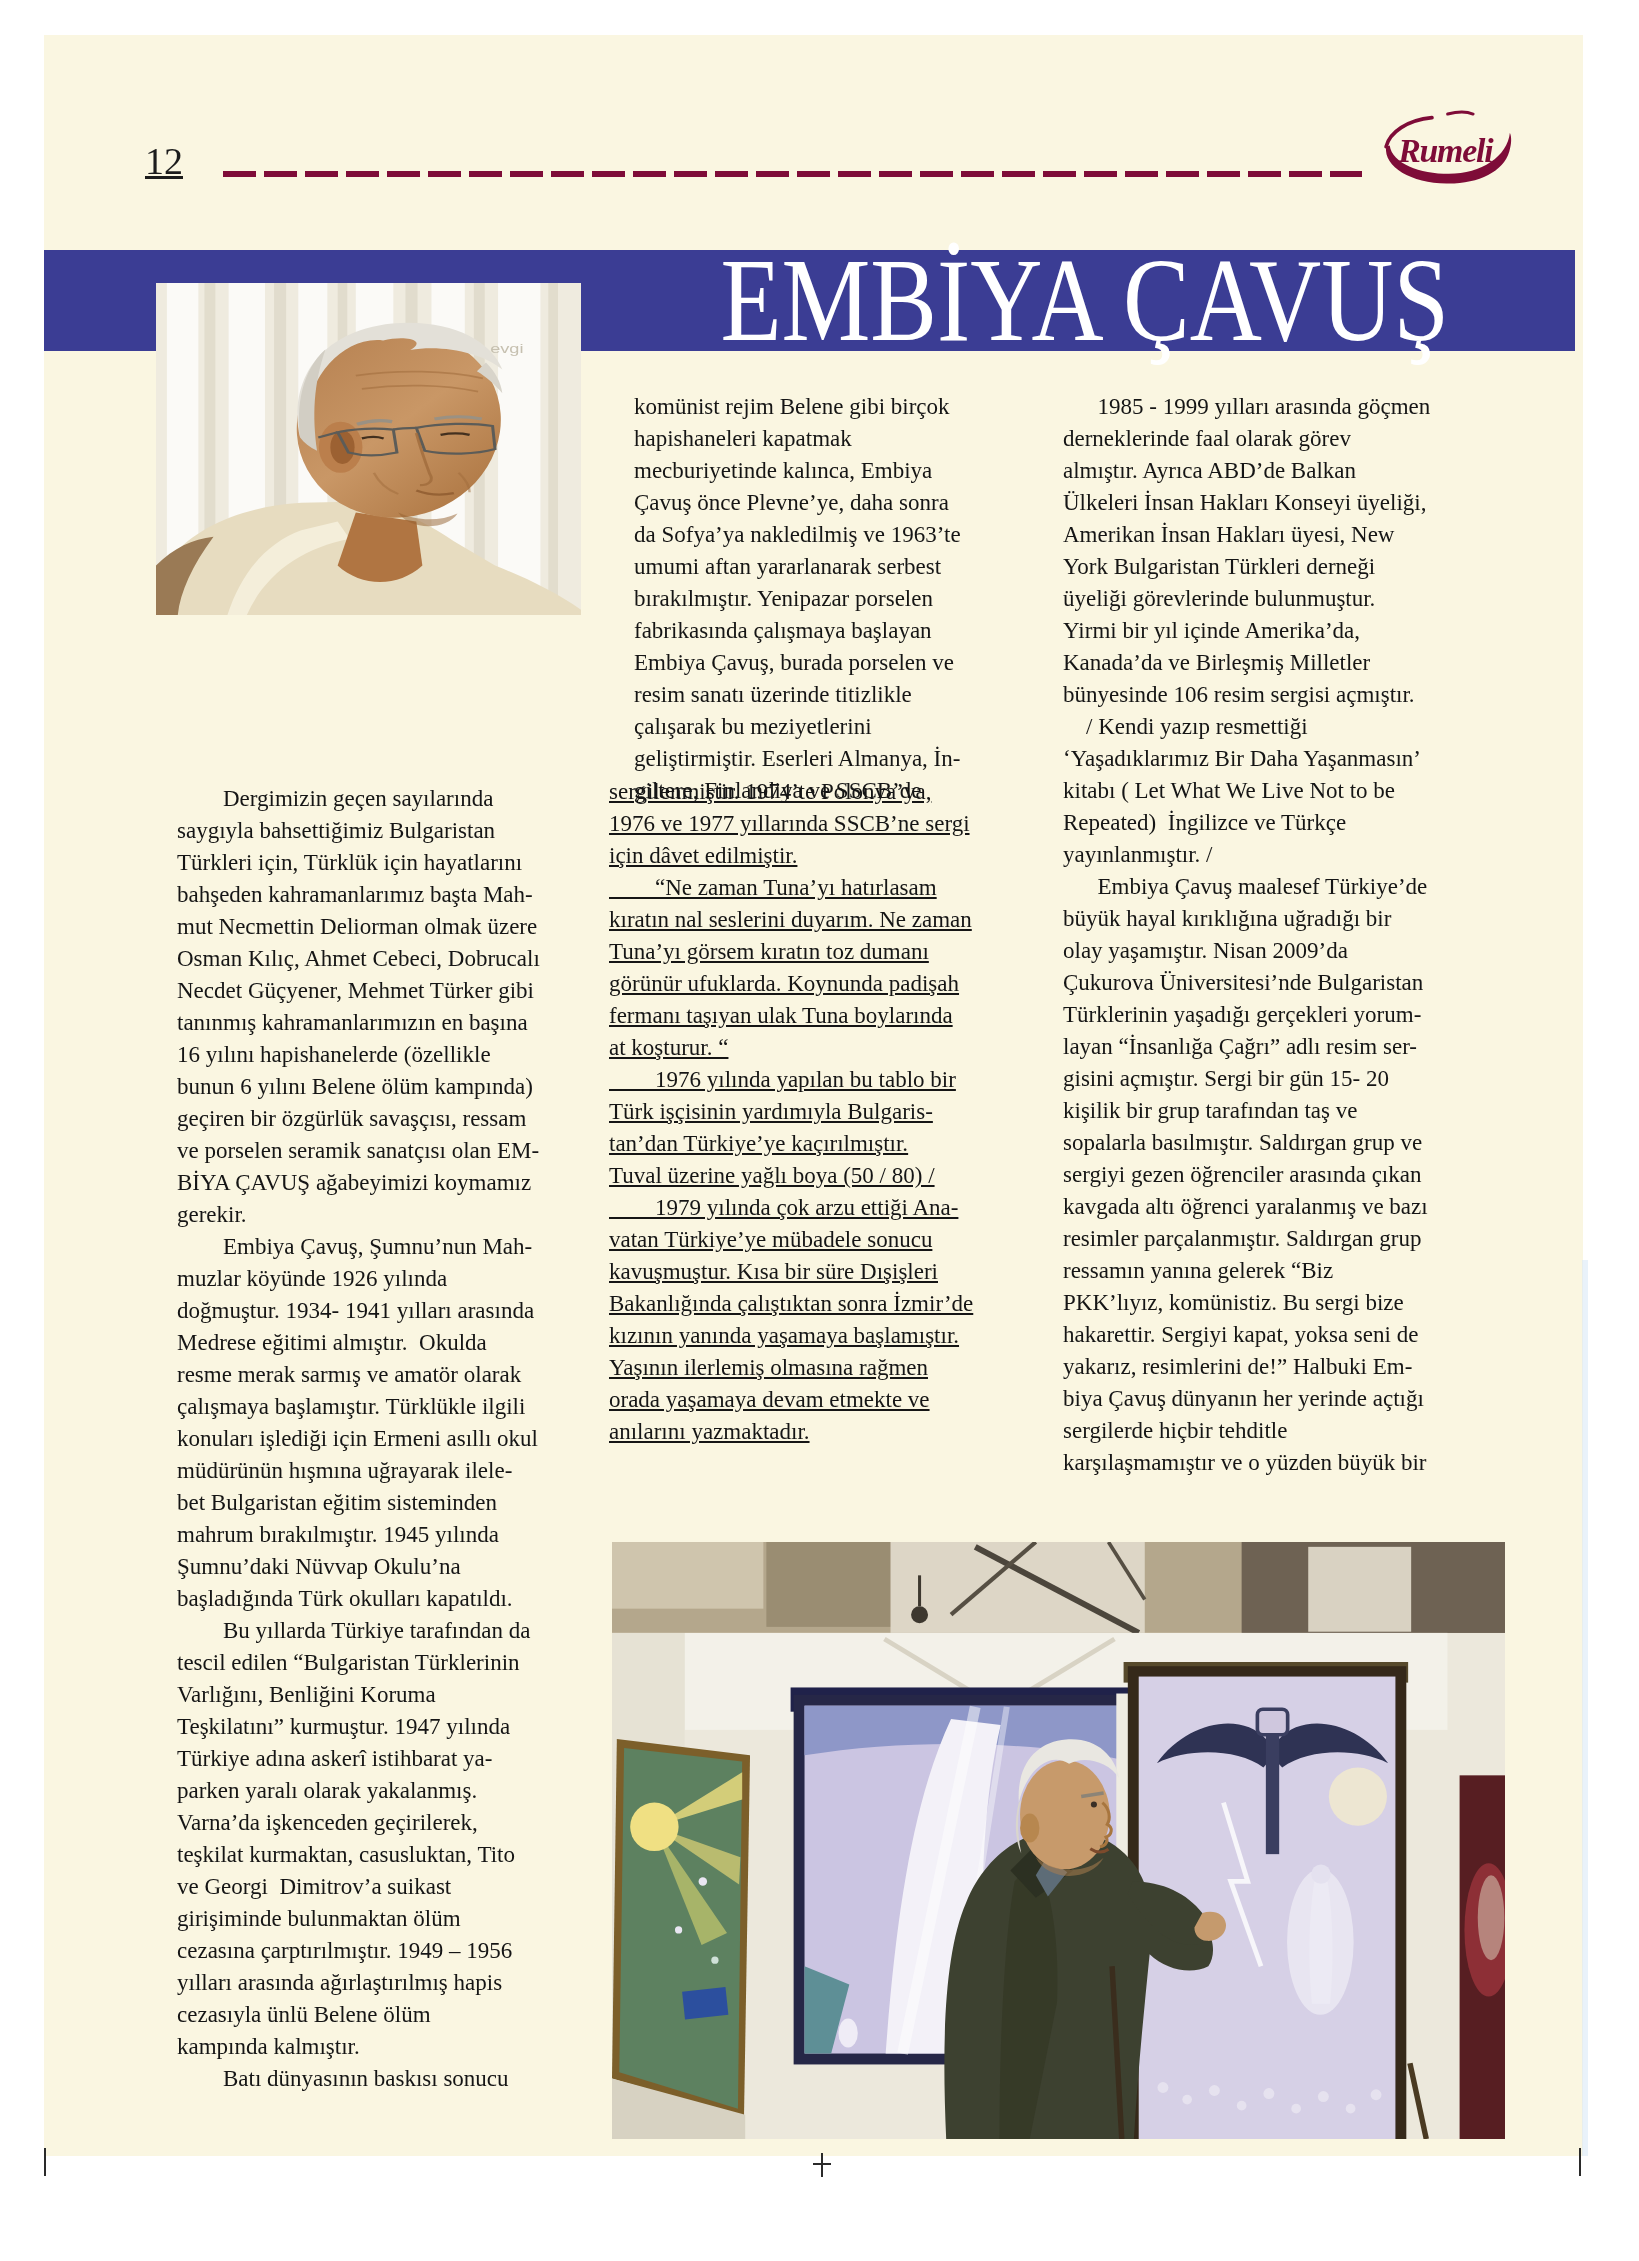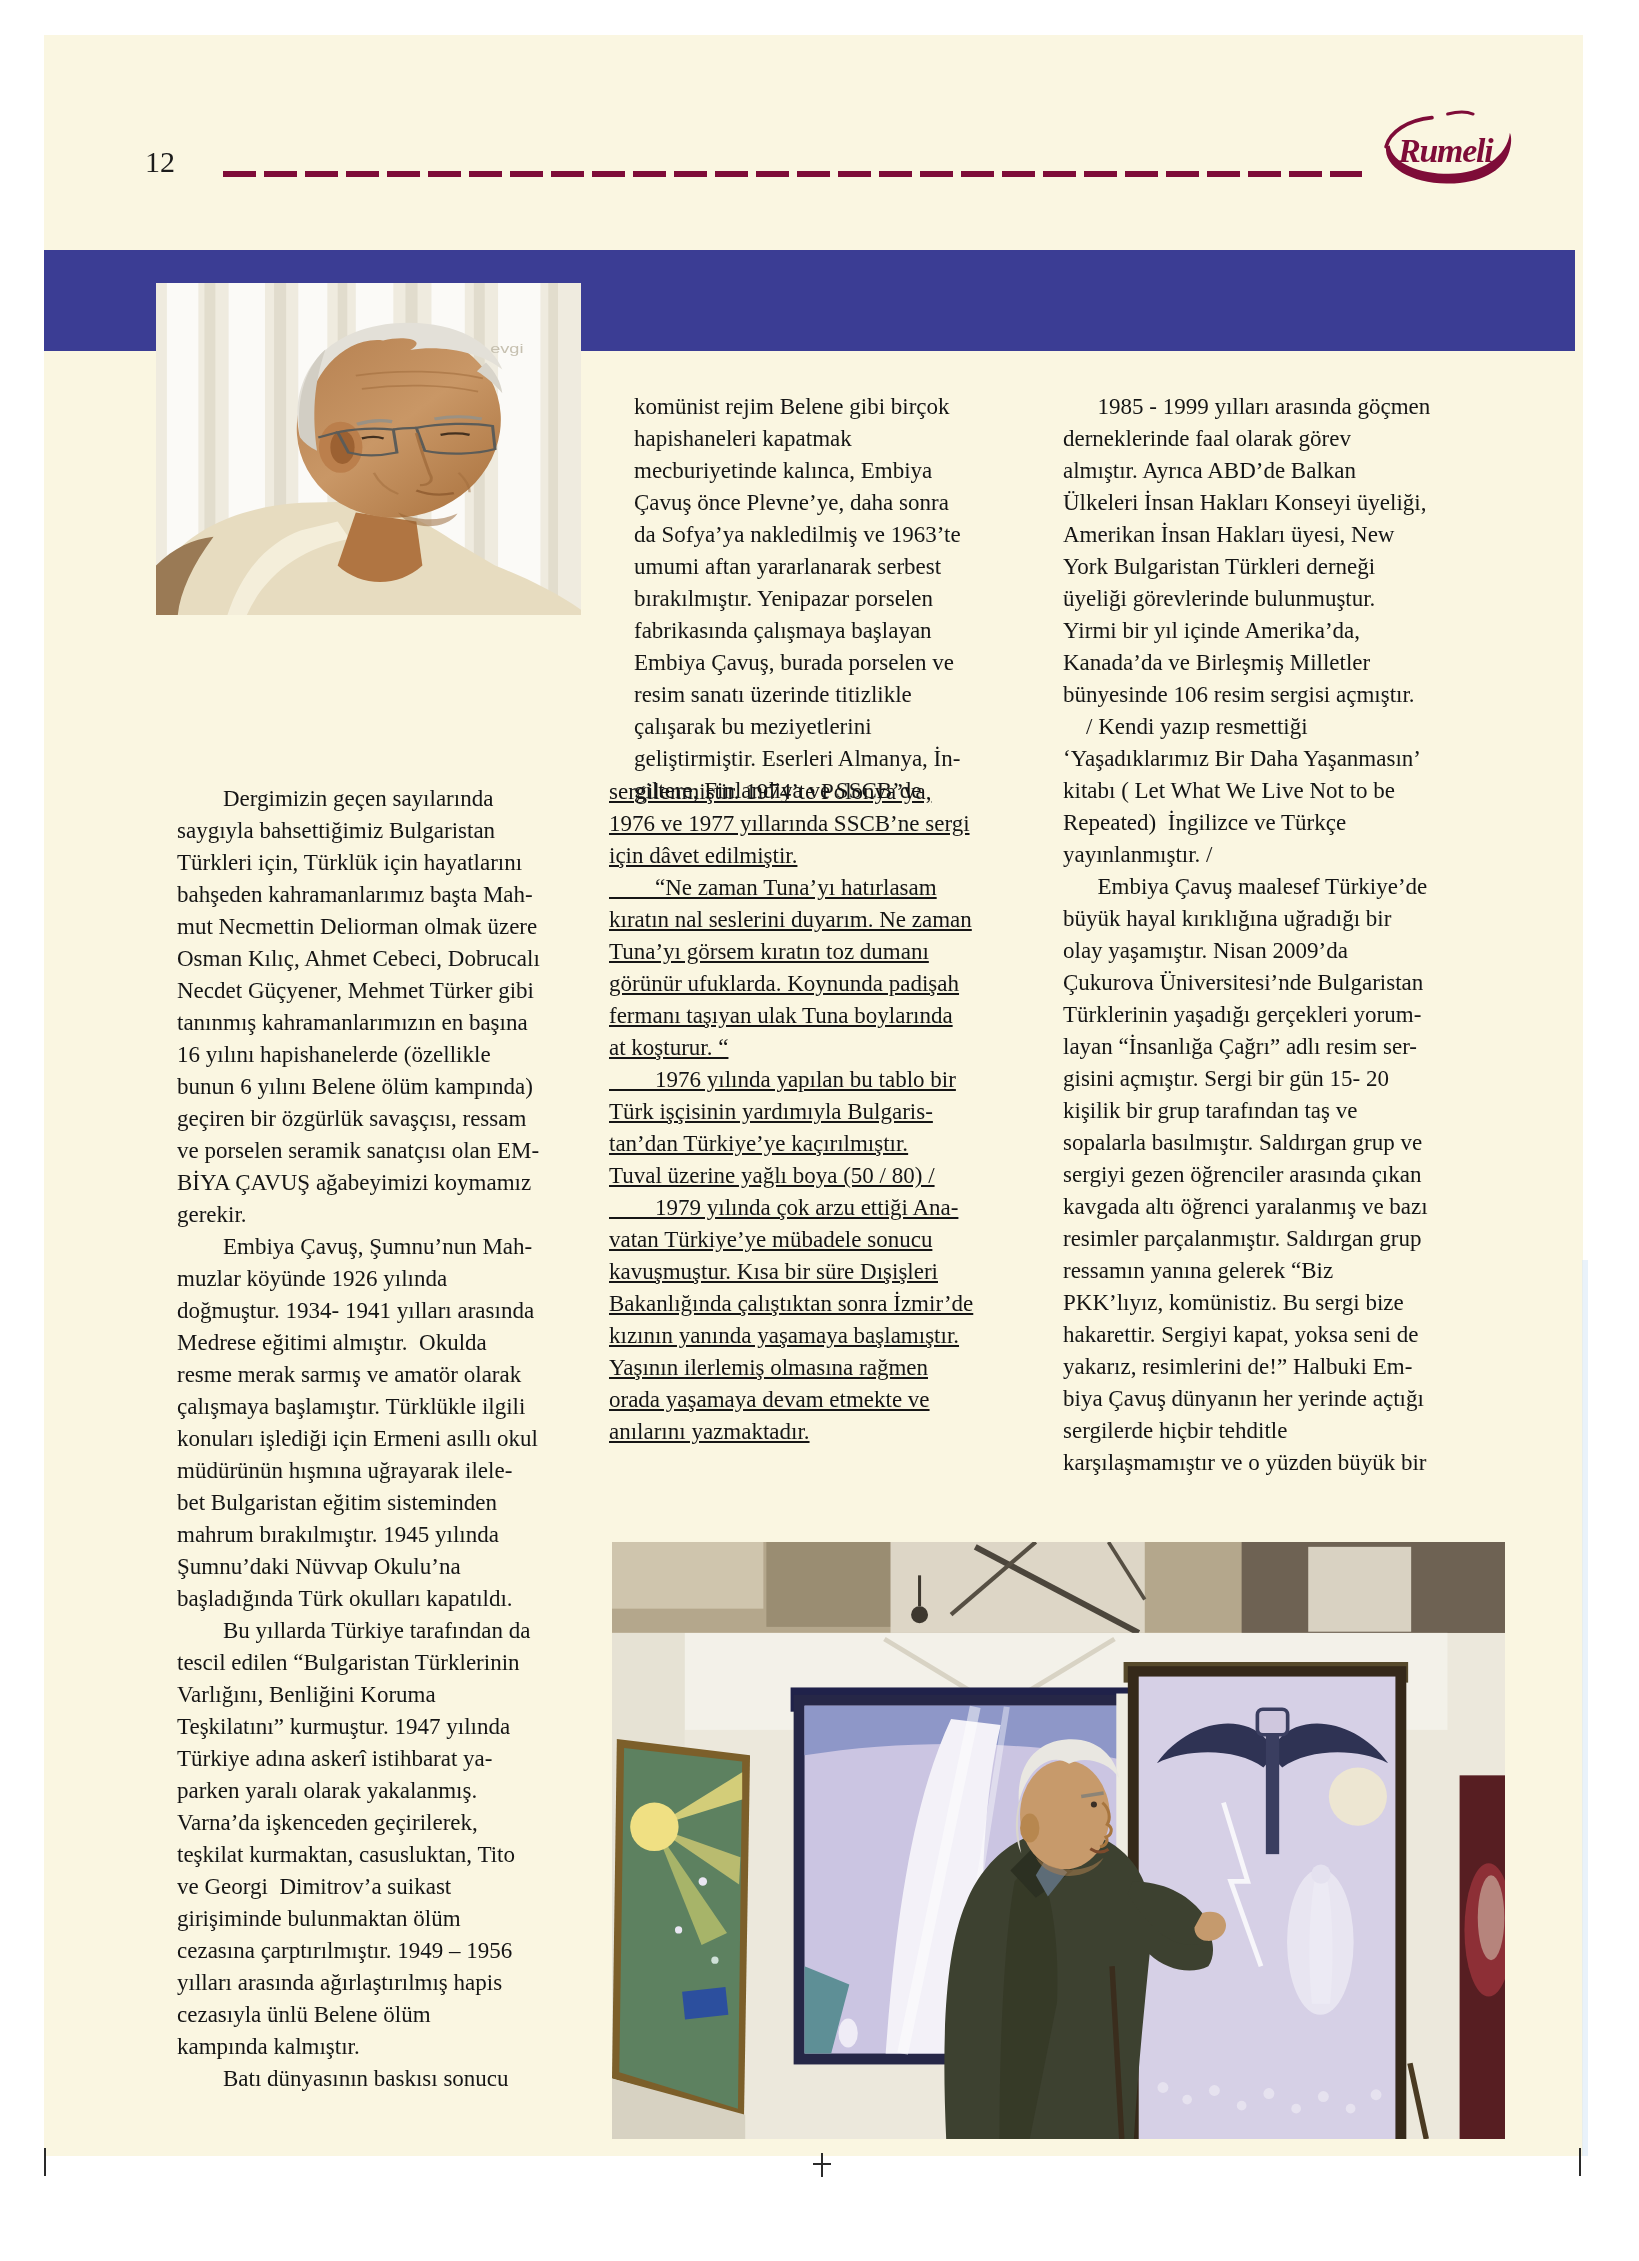--- a/index.html
+++ b/index.html
@@ -1,20 +1,20 @@
 <!DOCTYPE html>
 <html style="font-size:9.7px"><head>
 <meta charset="utf-8">
 <style>
   html,body{margin:0;padding:0;background:#ffffff;}
   #canvas{position:relative;width:1639px;height:2261px;background:#ffffff;overflow:hidden;
           font-family:"Liberation Serif", serif;color:#151515;}
   .paper{position:absolute;left:44px;top:35px;width:1539px;height:2121px;background:#faf6e1;}
   .page-edge-tint{position:absolute;left:1582px;top:1260px;width:6px;height:896px;background:#dbeaf6;opacity:.6;}
-  .pageno{position:absolute;left:145px;top:145px;font-size:30px;line-height:33px;color:#1c1c1c;}
+  .pageno{position:absolute;left:145px;top:145px;font-size:38px;line-height:33px;color:#1c1c1c;text-decoration:underline;}
   .rule{position:absolute;left:223px;top:171px;width:1139px;height:5.5px;
         background:repeating-linear-gradient(90deg,#7e0c38 0 33px,rgba(0,0,0,0) 33px 41px);}
   .logo{position:absolute;left:1374px;top:109px;width:151px;height:88px;}
   .band{position:absolute;left:44px;top:250px;width:1531px;height:101px;background:#3b3d94;}
   .title-wrap{position:absolute;left:597px;top:250px;width:975px;height:101px;
               display:flex;align-items:center;justify-content:center;overflow:visible;}
   .title{color:#ffffff;font-size:119px;line-height:97px;white-space:nowrap;
          transform:scaleX(.84);transform-origin:center;letter-spacing:0;}
   .portrait{position:absolute;left:156px;top:283px;width:425px;height:332px;}
   .exhibit{position:absolute;left:612px;top:1542px;width:893px;height:597px;}
@@ -42,20 +42,23 @@
       <g>
         <path d="M96,14 C55,18 26,38 20,62" fill="none" stroke="#7e0c38" stroke-width="6" stroke-linecap="round"></path>
         <path d="M20,62 C16,96 62,122 120,123 C172,124 214,104 224,70 C228,57 228,46 225,39 C221,78 178,107 124,107 C76,107 30,90 26,60 Z" fill="#7e0c38"></path>
         <path d="M122,8 C138,4 154,4 164,8" fill="none" stroke="#7e0c38" stroke-width="5" stroke-linecap="round"></path>
       </g>
       <text x="40" y="88" font-family="Liberation Serif, serif" font-style="italic" font-weight="bold" font-size="56" fill="#7e0c38" letter-spacing="-2">Rumeli</text>
     </svg>
   </div>
 
   <div class="band"></div>
+  <div class="title-wrap">
+    <span class="title">EMBİYA ÇAVUŞ</span>
+  </div>
 
   <div class="portrait">
     <svg viewBox="0 0 702 752" preserveAspectRatio="none">
       <defs>
         <linearGradient id="skin" x1="0" y1="0" x2="1" y2="1">
           <stop offset="0" stop-color="#b58050"></stop>
           <stop offset=".5" stop-color="#c99766"></stop>
           <stop offset="1" stop-color="#a9713d"></stop>
         </linearGradient>
       </defs>

